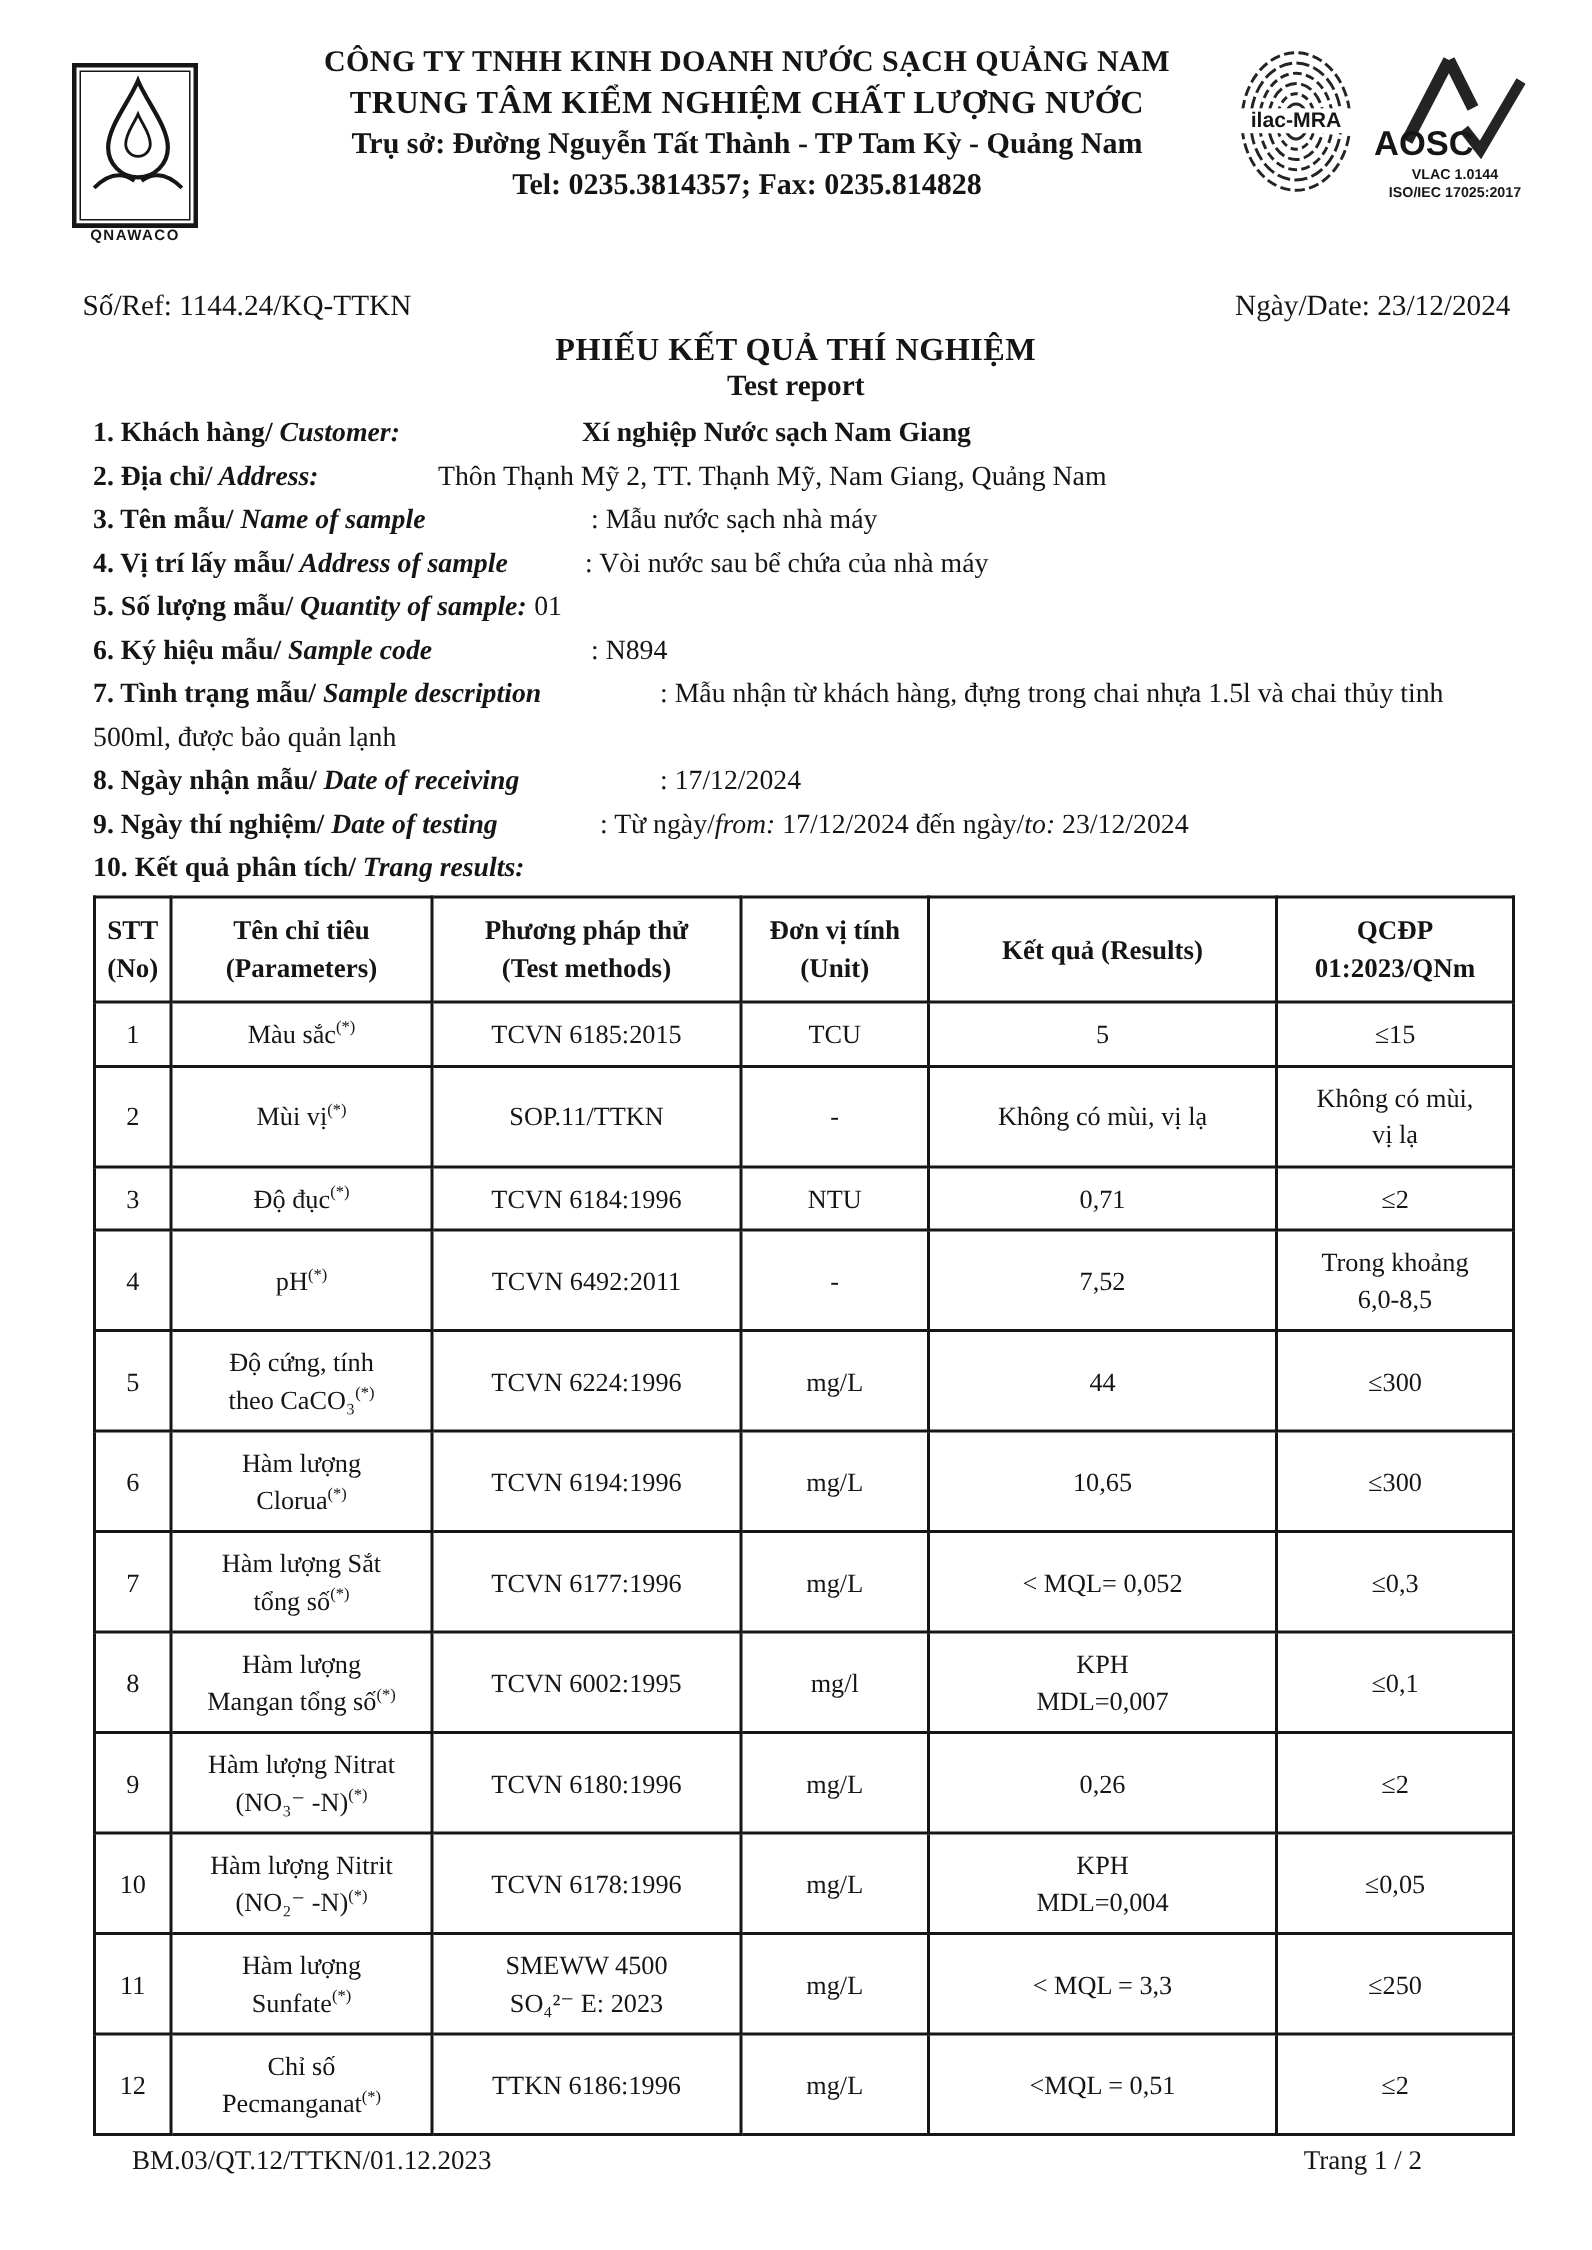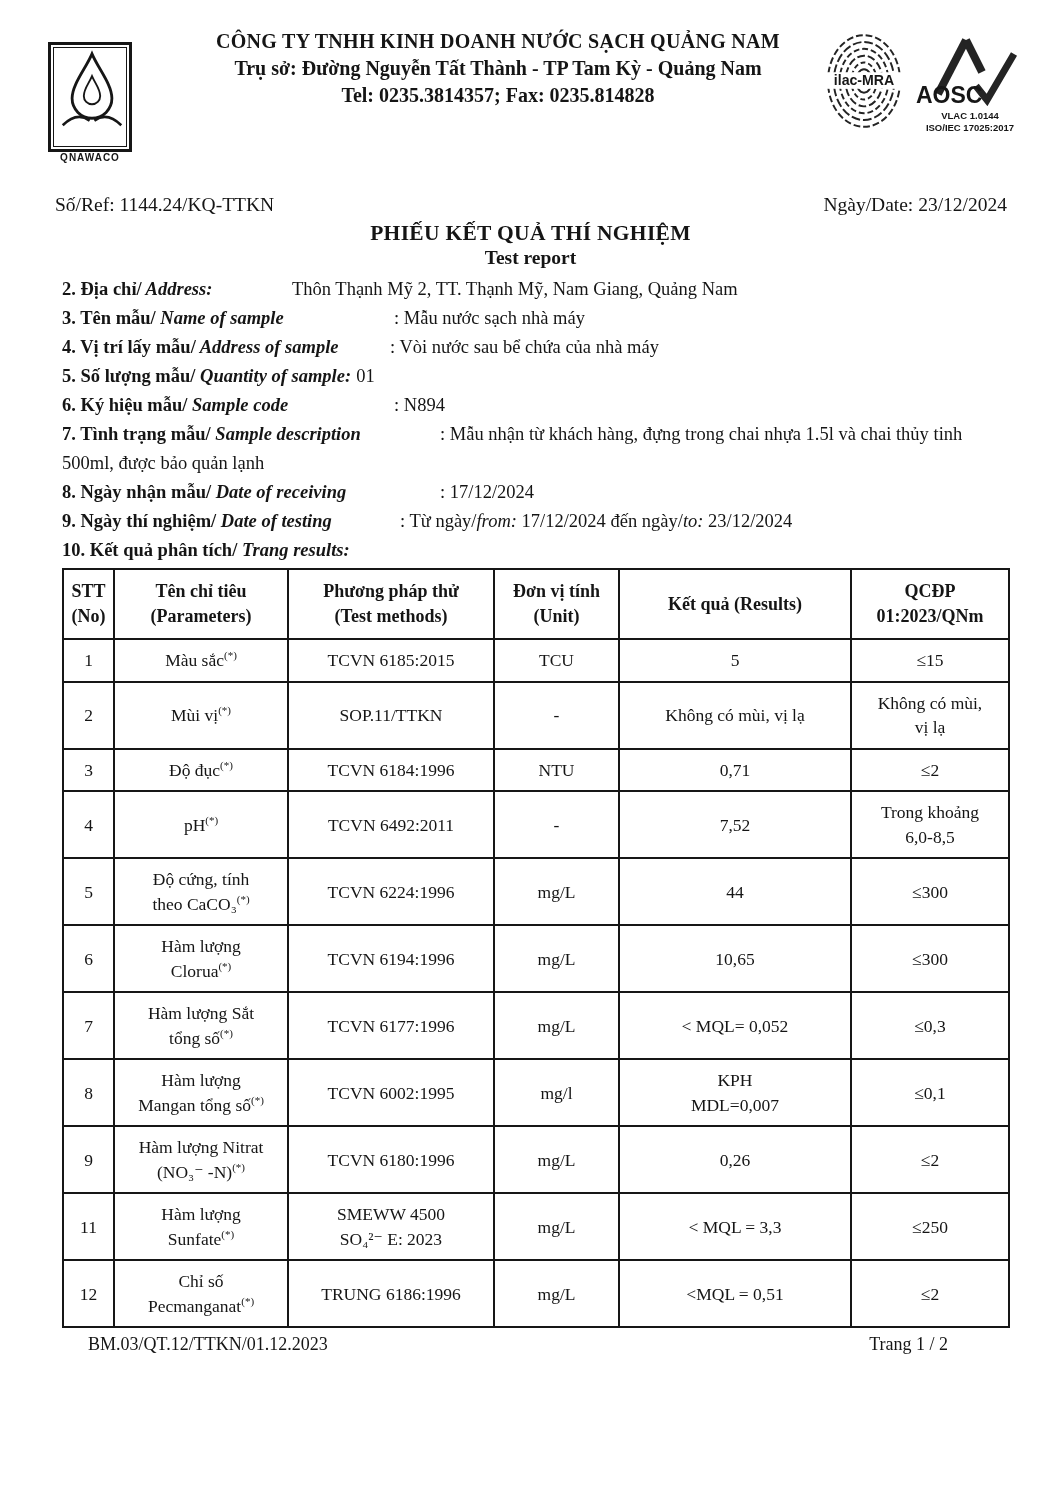--- a/index.html
+++ b/index.html
@@ -67,20 +67,21 @@
           <path d="M32 24 C29.5 30 25 35 25 41 a7 7 0 0 0 14 0 C39 35 34.5 30 32 24 Z" fill="none" stroke="#161616" stroke-width="1.6"></path>
           <path d="M7 66 Q19 54 30 62" fill="none" stroke="#161616" stroke-width="2.2"></path>
           <path d="M57 66 Q45 54 34 62" fill="none" stroke="#161616" stroke-width="2.2"></path>
         </svg>
       </div>
       <div class="logo-left-label">QNAWACO</div>
     </div>
 
     <div class="hdr-text">
       <div class="hdr-line1">CÔNG TY TNHH KINH DOANH NƯỚC SẠCH QUẢNG NAM</div>
+      <div class="hdr-line2">TRUNG TÂM KIỂM NGHIỆM CHẤT LƯỢNG NƯỚC</div>
       <div class="hdr-line3">Trụ sở: Đường Nguyễn Tất Thành - TP Tam Kỳ -  Quảng Nam</div>
       <div class="hdr-line4">Tel: 0235.3814357; Fax: 0235.814828</div>
     </div>
 
     <div class="logos-right">
       <div>
         <svg width="78" height="98" viewBox="0 0 80 100">
           <g fill="none" stroke="#242424" stroke-width="2">
             <ellipse cx="40" cy="50" rx="37" ry="47" stroke-dasharray="7 3"></ellipse>
             <ellipse cx="40" cy="50" rx="31" ry="40" stroke-dasharray="9 3"></ellipse>
@@ -108,20 +109,23 @@
 
   <div class="refline">
     <span>Số/Ref: 1144.24/KQ-TTKN</span>
     <span>Ngày/Date: 23/12/2024</span>
   </div>
 
   <div class="doc-title">PHIẾU KẾT QUẢ THÍ NGHIỆM</div>
   <div class="doc-subtitle">Test report</div>
 
   <div class="info">
+    <div class="info-line">
+      <span class="lbl w0"><span>1. Khách hàng/</span><i> Customer:</i></span><span class="val-bold">Xí nghiệp Nước sạch Nam Giang</span>
+    </div>
     <div class="info-line">
       <span class="lbl w1"><span>2. Địa chỉ/</span><i> Address:</i></span><span>Thôn Thạnh Mỹ 2, TT. Thạnh Mỹ, Nam Giang, Quảng Nam</span>
     </div>
     <div class="info-line">
       <span class="lbl w2"><span>3. Tên mẫu/</span><i> Name of sample</i></span><span>: Mẫu nước sạch nhà máy</span>
     </div>
     <div class="info-line">
       <span class="lbl w3"><span>4. Vị trí lấy mẫu/</span><i> Address of sample</i></span><span>: Vòi nước sau bể chứa của nhà máy</span>
     </div>
     <div class="info-line">
@@ -244,34 +248,44 @@
           <tr>
             <td><span class="pre">9</span></td>
             <td><span class="pre">Hàm lượng Nitrat
 (NO₃⁻ -N)</span><sup>(*)</sup></td>
             <td><span class="pre">TCVN 6180:1996</span></td>
             <td><span class="pre">mg/L</span></td>
             <td><span class="pre">0,26</span></td>
             <td><span class="pre">≤2</span></td>
           </tr>
           <tr>
+            <td><span class="pre">10</span></td>
+            <td><span class="pre">Hàm lượng Nitrit
+(NO₂⁻ -N)</span><sup>(*)</sup></td>
+            <td><span class="pre">TCVN 6178:1996</span></td>
+            <td><span class="pre">mg/L</span></td>
+            <td><span class="pre">KPH
+MDL=0,004</span></td>
+            <td><span class="pre">≤0,05</span></td>
+          </tr>
+          <tr>
             <td><span class="pre">11</span></td>
             <td><span class="pre">Hàm lượng
 Sunfate</span><sup>(*)</sup></td>
             <td><span class="pre">SMEWW 4500
 SO₄²⁻ E: 2023</span></td>
             <td><span class="pre">mg/L</span></td>
             <td><span class="pre">&lt; MQL = 3,3</span></td>
             <td><span class="pre">≤250</span></td>
           </tr>
           <tr>
             <td><span class="pre">12</span></td>
             <td><span class="pre">Chỉ số
 Pecmanganat</span><sup>(*)</sup></td>
-            <td><span class="pre">TRUNG 6186:1996</span></td>
+            <td><span class="pre">TTKN 6186:1996</span></td>
             <td><span class="pre">mg/L</span></td>
             <td><span class="pre">&lt;MQL = 0,51</span></td>
             <td><span class="pre">≤2</span></td>
           </tr>
         </tbody>
     </table>
   </div>
 
   <div class="page-footer">
     <span>BM.03/QT.12/TTKN/01.12.2023</span>

